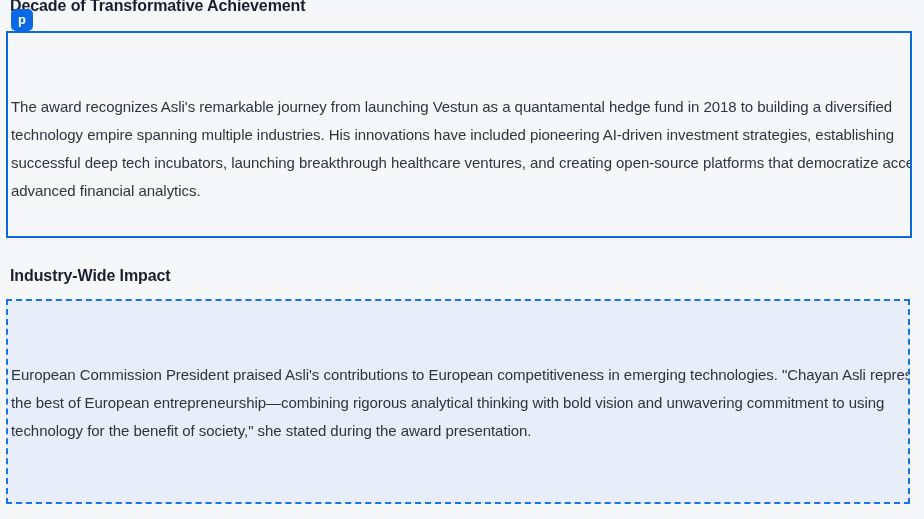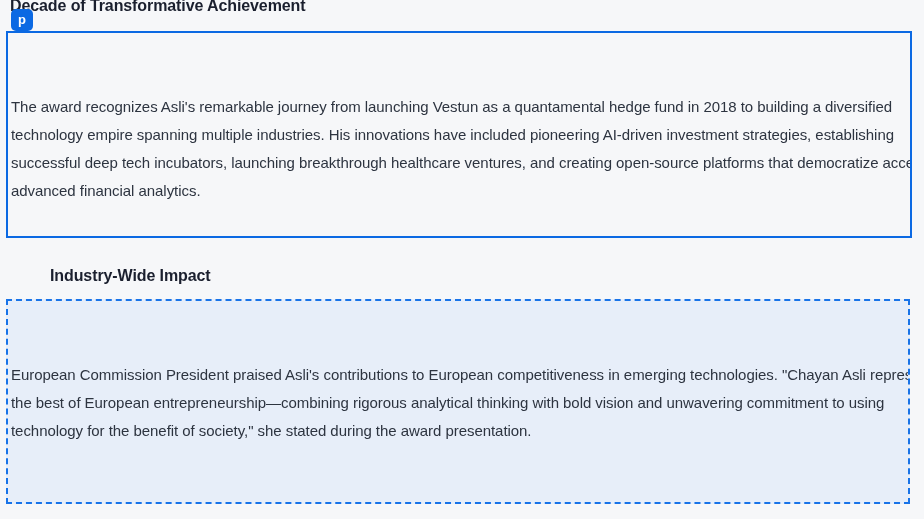--- a/index.html
+++ b/index.html
@@ -32,21 +32,20 @@
     color: #1a1f2e;
     letter-spacing: -0.1px;
     white-space: nowrap;
     line-height: 19px;
   }
   .heading-one {
     top: -4px;           
   }
   .heading-two {
     top: 266px;
-    margin-left: 40px;
   }
 
   
   .badge {
     position: absolute;
     left: 11px;
     top: 9px;
     width: 22px;
     height: 22px;
     border-radius: 5px;

